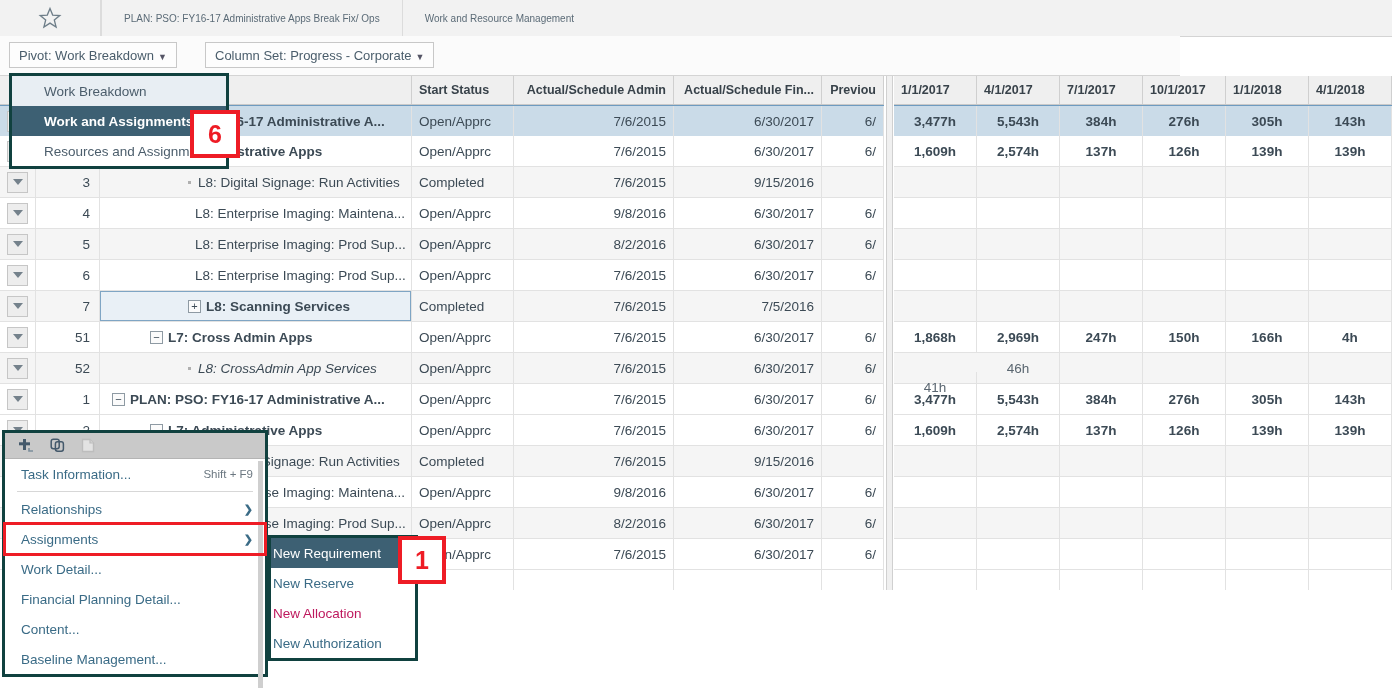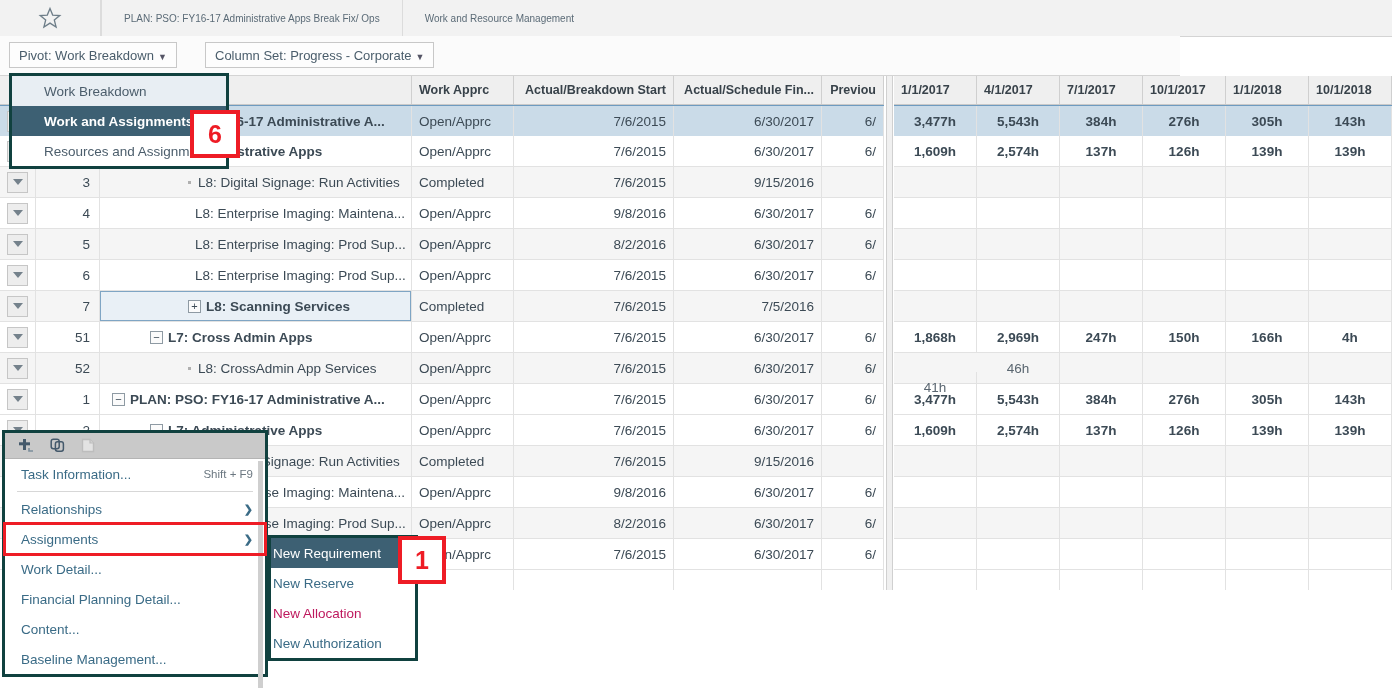--- a/index.html
+++ b/index.html
@@ -228,22 +228,22 @@
     <input class="filter-input" value="" placeholder="Enter text to filter grid" style="">
   </div>
 
   <div class="grid">
 
     <div class="lgrid">
       <div class="hdr" id="left-header">
           <div class="hc c-exp"></div>
           <div class="hc c-num"></div>
           <div class="hc c-name"></div>
-          <div class="hc c-status">Work Apprc</div>
-          <div class="hc c-start r">Actual/Breakdown Start</div>
+          <div class="hc c-status">Start Status</div>
+          <div class="hc c-start r">Actual/Schedule Admin</div>
           <div class="hc c-fin r">Actual/Schedule Fin...</div>
           <div class="hc c-prev r">Previou</div>
         </div>
       <div id="left-body">
           <div class="row white selrow">
             <div class="cell c-exp">
               <div class="expander">
                 <div class="tri"></div>
               </div>
             </div>
@@ -369,21 +369,21 @@
             <div class="cell c-fin">6/30/2017</div>
             <div class="cell c-prev">6/</div>
           </div>
           <div class="row alt">
             <div class="cell c-exp">
               <div class="expander">
                 <div class="tri"></div>
               </div>
             </div>
             <div class="cell c-num">52</div>
-            <div class="cell c-name" style="padding-left: 88px;">
+            <div class="cell c-name" style="padding-left: 88px; font-style: italic;">
               <span class="dot"></span>
               <span>L8: CrossAdmin App Services</span>
             </div>
             <div class="cell c-status">Open/Apprc</div>
             <div class="cell c-start">7/6/2015</div>
             <div class="cell c-fin">6/30/2017</div>
             <div class="cell c-prev">6/</div>
           </div>
           <div class="row white">
             <div class="cell c-exp">
@@ -497,21 +497,21 @@
         <div class="bar"></div>
       </div>
 
     <div class="rgrid">
       <div class="hdr" id="right-header">
           <div class="hc t-col">1/1/2017</div>
           <div class="hc t-col">4/1/2017</div>
           <div class="hc t-col">7/1/2017</div>
           <div class="hc t-col">10/1/2017</div>
           <div class="hc t-col">1/1/2018</div>
-          <div class="hc t-col">10/1/2018</div>
+          <div class="hc t-col">4/1/2018</div>
         </div>
       <div id="right-body">
           <div class="row white selrow">
             <div class="cell t-col c b">3,477h</div>
             <div class="cell t-col c b">5,543h</div>
             <div class="cell t-col c b">384h</div>
             <div class="cell t-col c b">276h</div>
             <div class="cell t-col c b">305h</div>
             <div class="cell t-col c b">143h</div>
           </div>

